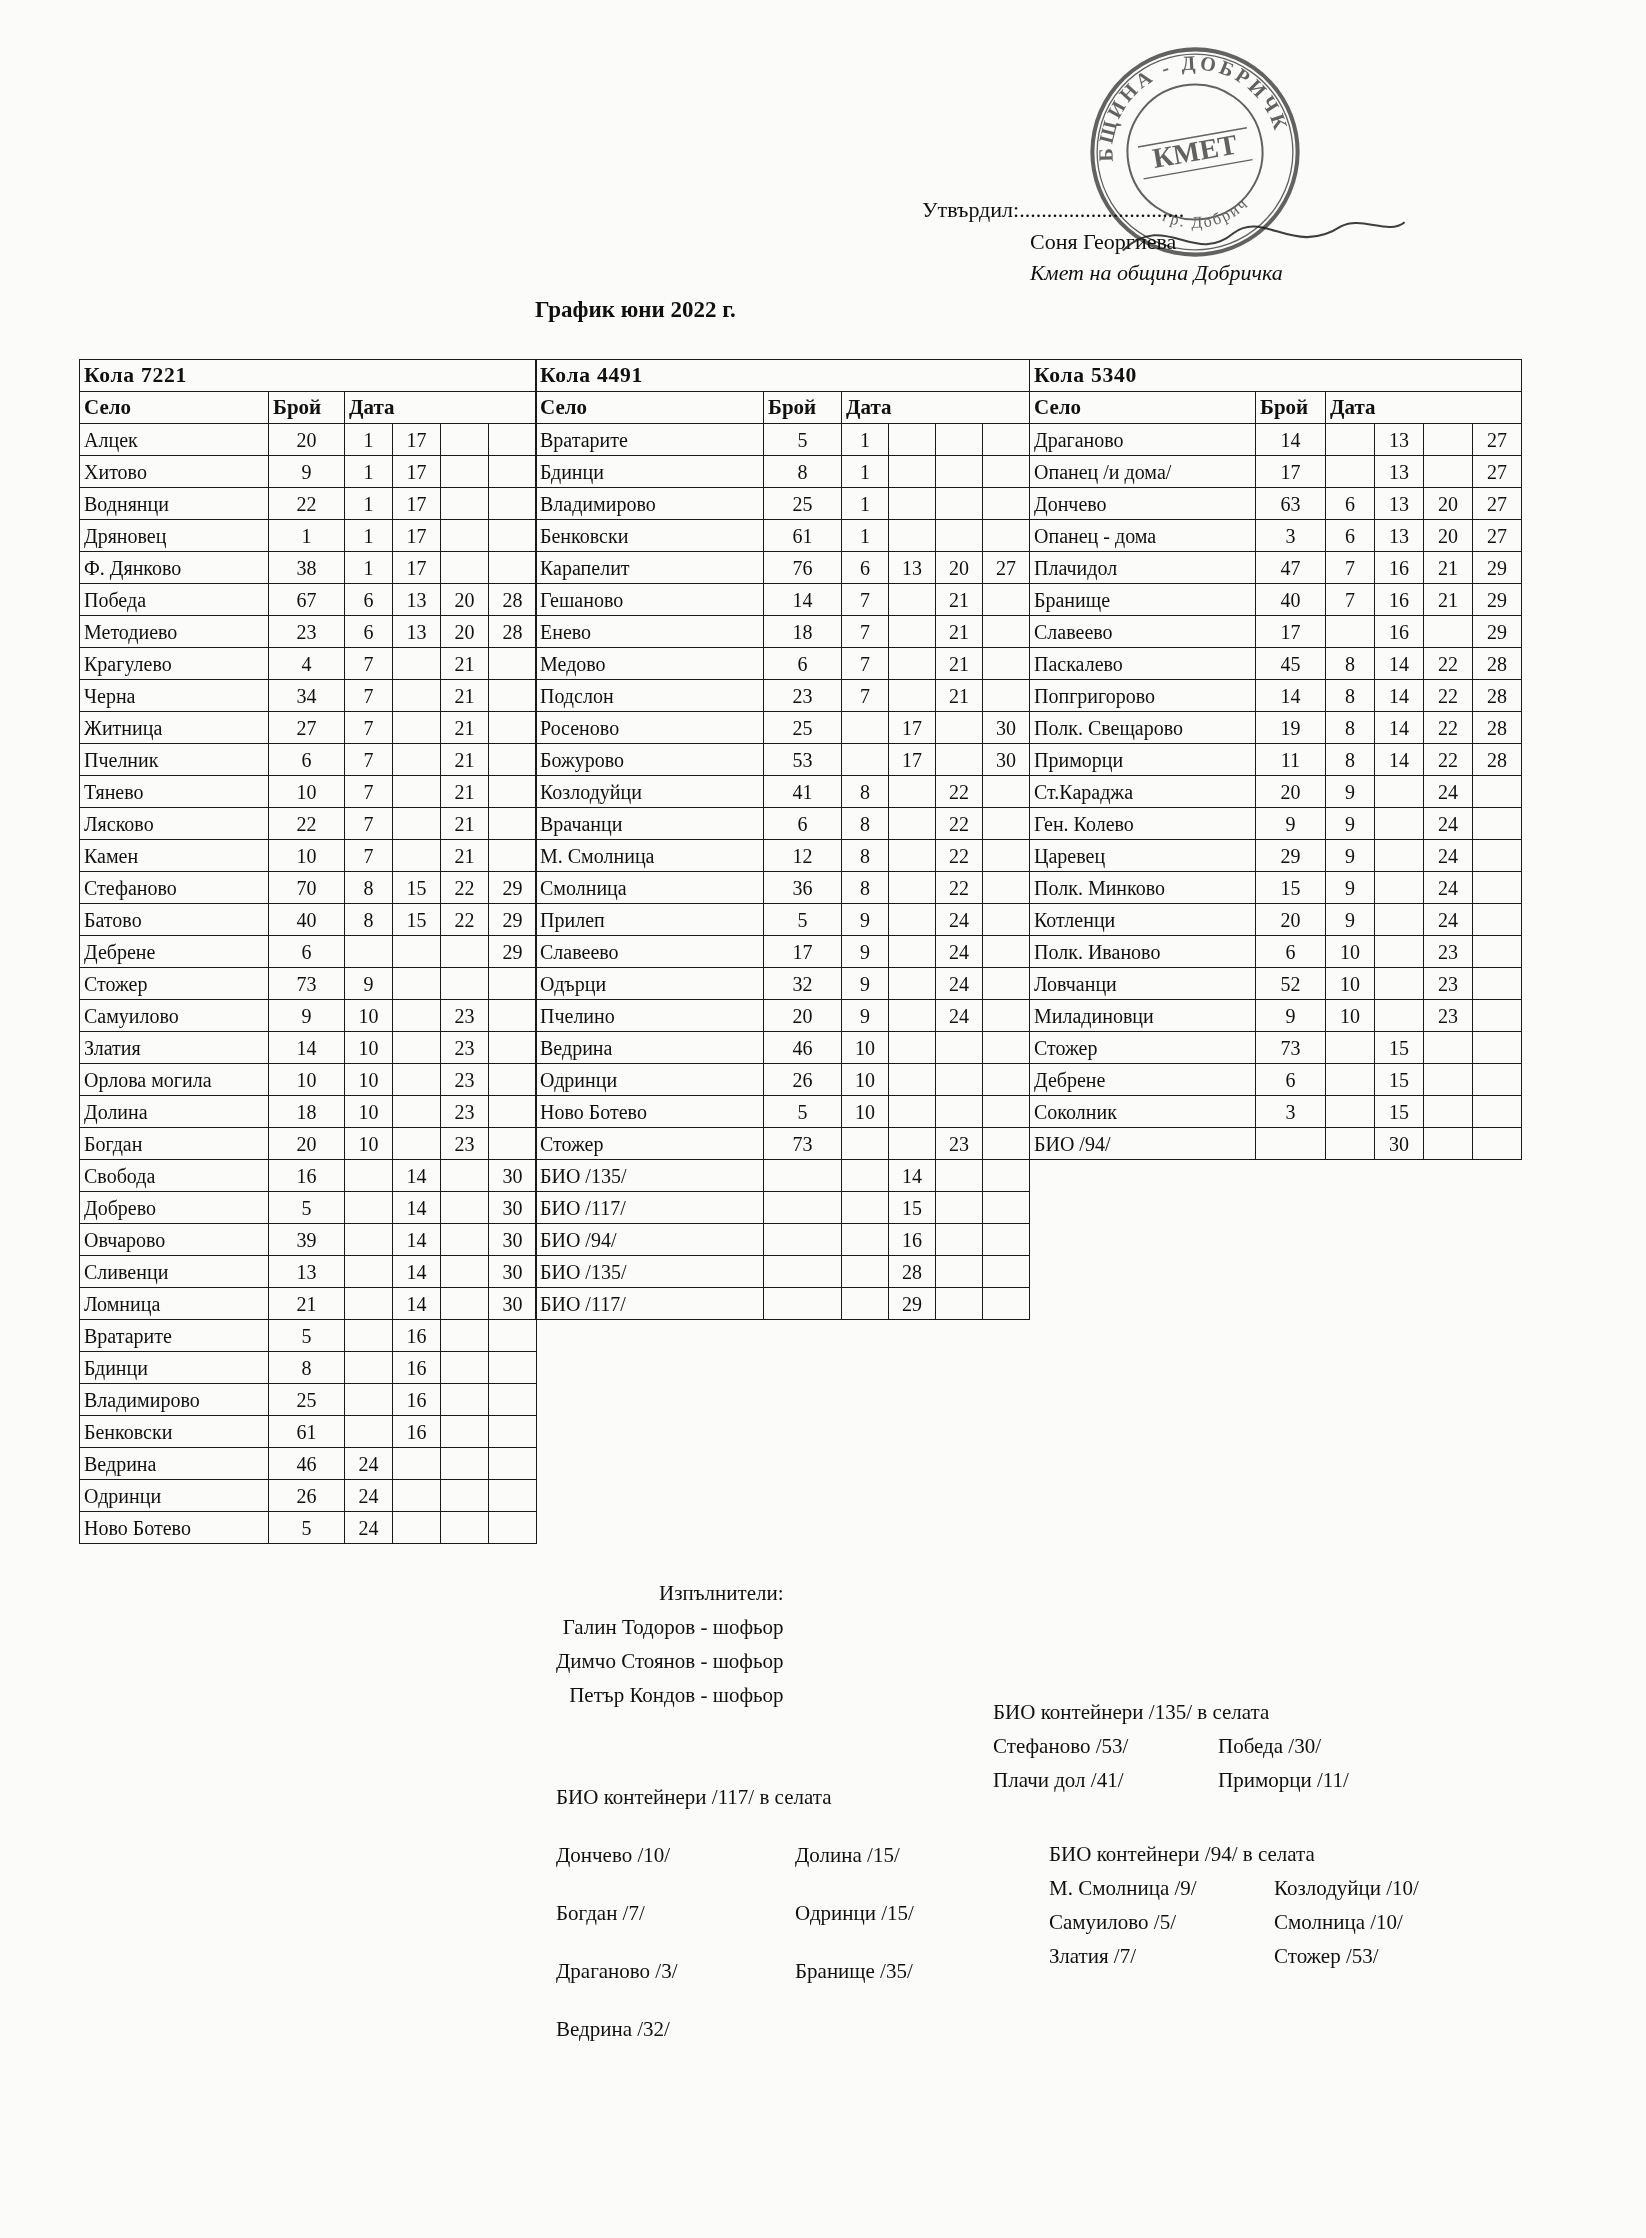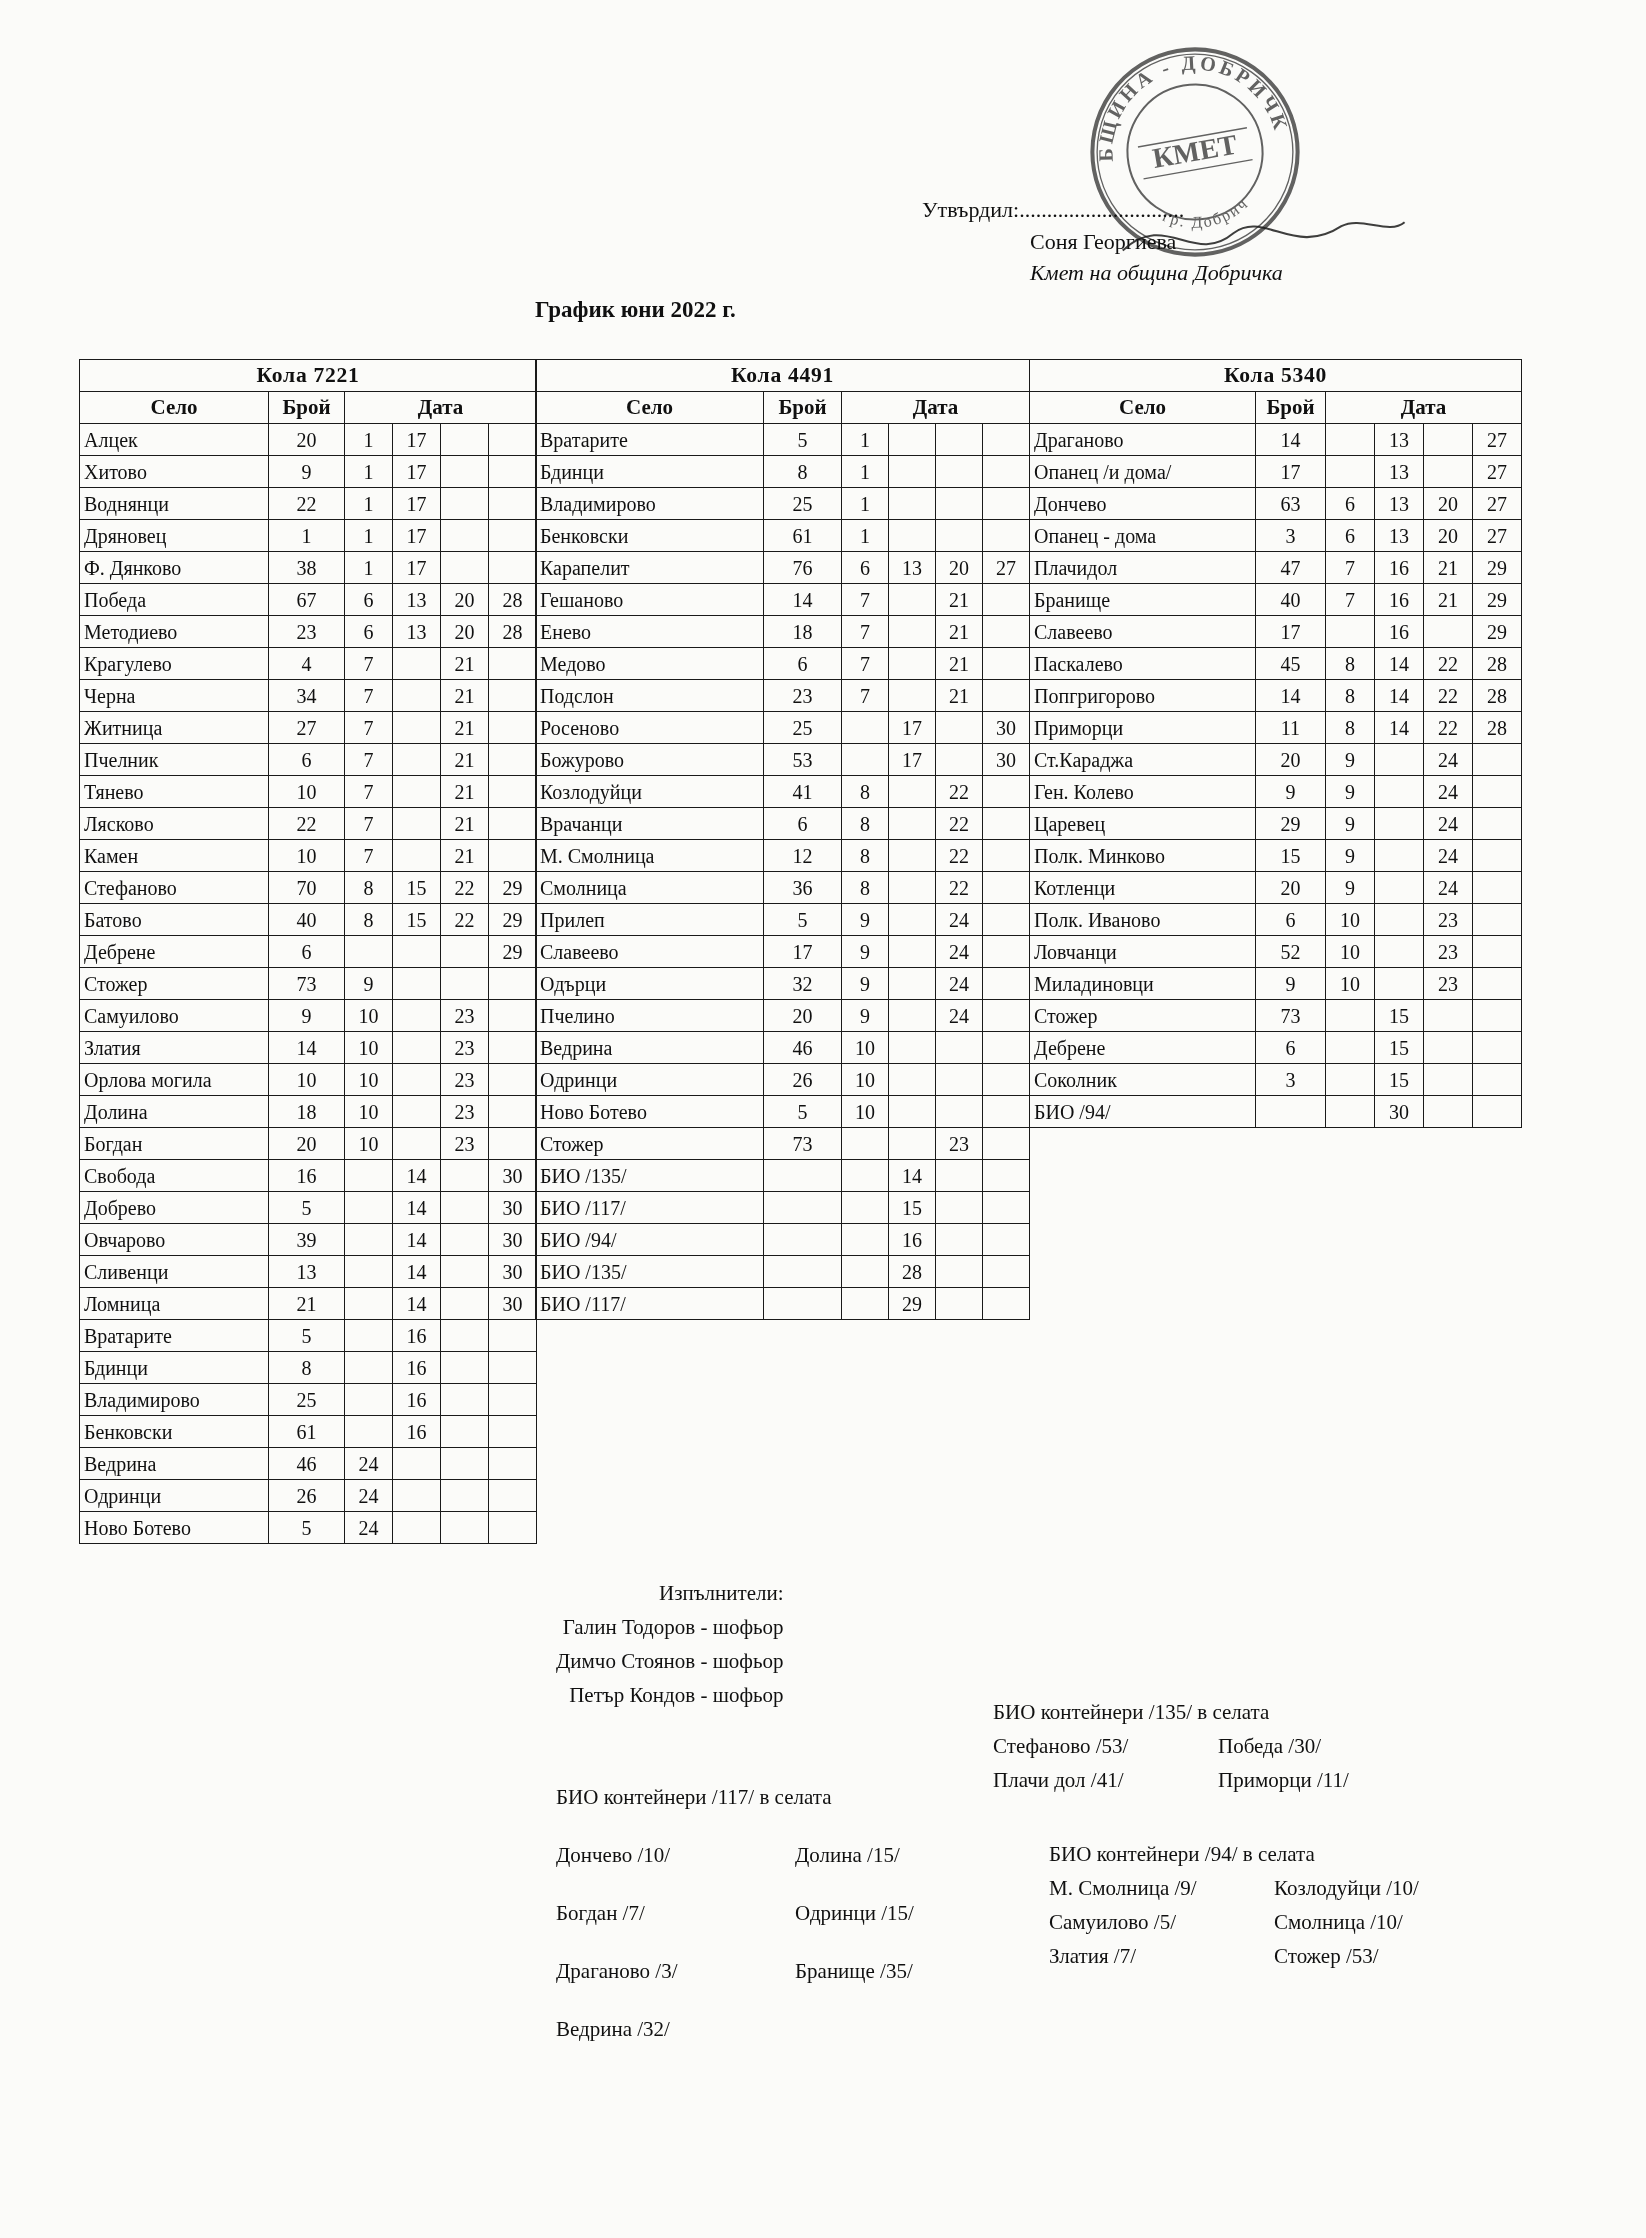--- a/index.html
+++ b/index.html
@@ -24,21 +24,21 @@
   }
   .sched th, .sched td {
     border: 1.3px solid #1a1a1a;
     height: 32px;
     padding: 0 4px;
     font-size: 20px;
     line-height: 1;
     overflow: hidden;
     white-space: nowrap;
   }
-  .sched th { font-weight: bold; text-align: center; font-size: 21px; }
+  .sched th { font-weight: bold; text-align: left; font-size: 21px; }
   .sched th.car { font-size: 21.6px; letter-spacing: 0.7px; }
   .sched td.v { text-align: left; }
   .sched td.n { text-align: center; }
 
   
   .approval { font-size: 22px; line-height: 1.2; white-space: nowrap; }
   .page-title { font-size: 23px; font-weight: bold; white-space: nowrap; }
 
   
   .note { font-size: 21px; line-height: 34px; white-space: nowrap; }
@@ -715,20 +715,28 @@
       </tr>
       <tr>
         <td class="v">Попгригорово</td>
         <td class="n">14</td>
         <td class="n">8</td>
         <td class="n">14</td>
         <td class="n">22</td>
         <td class="n">28</td>
       </tr>
       <tr>
+        <td class="v">Полк. Свещарово</td>
+        <td class="n">19</td>
+        <td class="n">8</td>
+        <td class="n">14</td>
+        <td class="n">22</td>
+        <td class="n">28</td>
+      </tr>
+      <tr>
         <td class="v">Приморци</td>
         <td class="n">11</td>
         <td class="n">8</td>
         <td class="n">14</td>
         <td class="n">22</td>
         <td class="n">28</td>
       </tr>
       <tr>
         <td class="v">Ст.Караджа</td>
         <td class="n">20</td>

